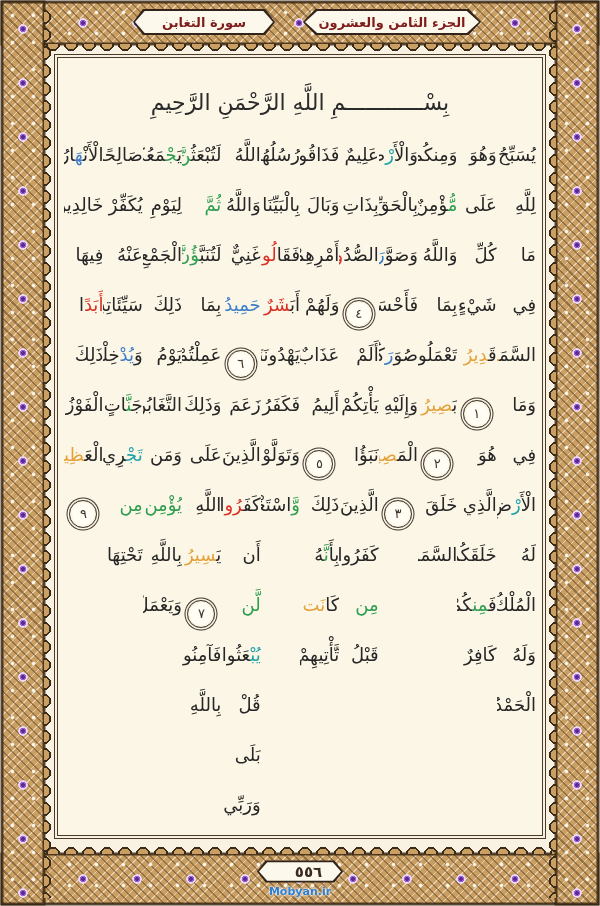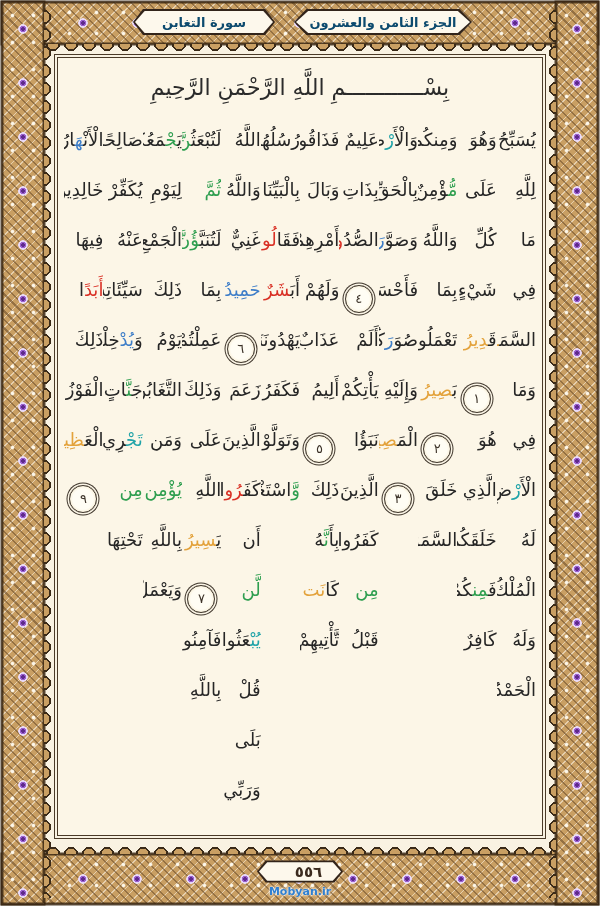--- a/index.html
+++ b/index.html
@@ -42,29 +42,29 @@
   .band.right::after{top:6px;bottom:6px;right:100%;width:9px;
     background-image:radial-gradient(circle at 9px 9px, var(--border_tan,#c99f63) 0 5.5px, #3a2a18 5.5px 7px, transparent 7px);
     background-size:9px 18px;background-repeat:repeat-y;}
 
   
   .cartouche{position:absolute;top:8px;height:28px;z-index:4;background:#32241a;
     clip-path:polygon(0 50%,7% 4%,93% 4%,100% 50%,93% 96%,7% 96%);}
   .cartouche .inner{position:absolute;inset:2px;background:#fdf8ec;
     clip-path:polygon(0 50%,7% 4%,93% 4%,100% 50%,93% 96%,7% 96%);
     display:flex;align-items:center;justify-content:center;}
-  .cartouche .inner span{font-size:13px;font-weight:bold;color:#0c4a6e;white-space:nowrap;}
+  .cartouche .inner span{font-size:13px;font-weight:bold;color:#7f1d1d;white-space:nowrap;}
   .cartouche.surah{left:133px;width:142px;}
-  .cartouche.juz{left:294px;width:178px;}
+  .cartouche.juz{left:303px;width:178px;}
 
   
   .text-area{
     position:absolute;z-index:3;left:57px;right:57px;top:57px;bottom:70px;
     background:#fcf6e7;border:1.5px solid #4a3a28;outline:1px solid #4a3a28;outline-offset:2px;
-    padding:2px 6px;box-sizing:border-box;direction:rtl;
+    padding:17px 6px;box-sizing:border-box;direction:rtl;
   }
   .bismillah{
     height:55px;line-height:55px;text-align:center;font-size:22px;color:#2b2b2b;
     white-space:nowrap;overflow:hidden;
   }
   .lines{display:flex;flex-direction:row;height:calc(100% - 55px);}
   .qline{
     flex:1;font-size:18px;line-height:50px;
     text-align:justify;text-align-last:justify;
     overflow:hidden;white-space:normal;

